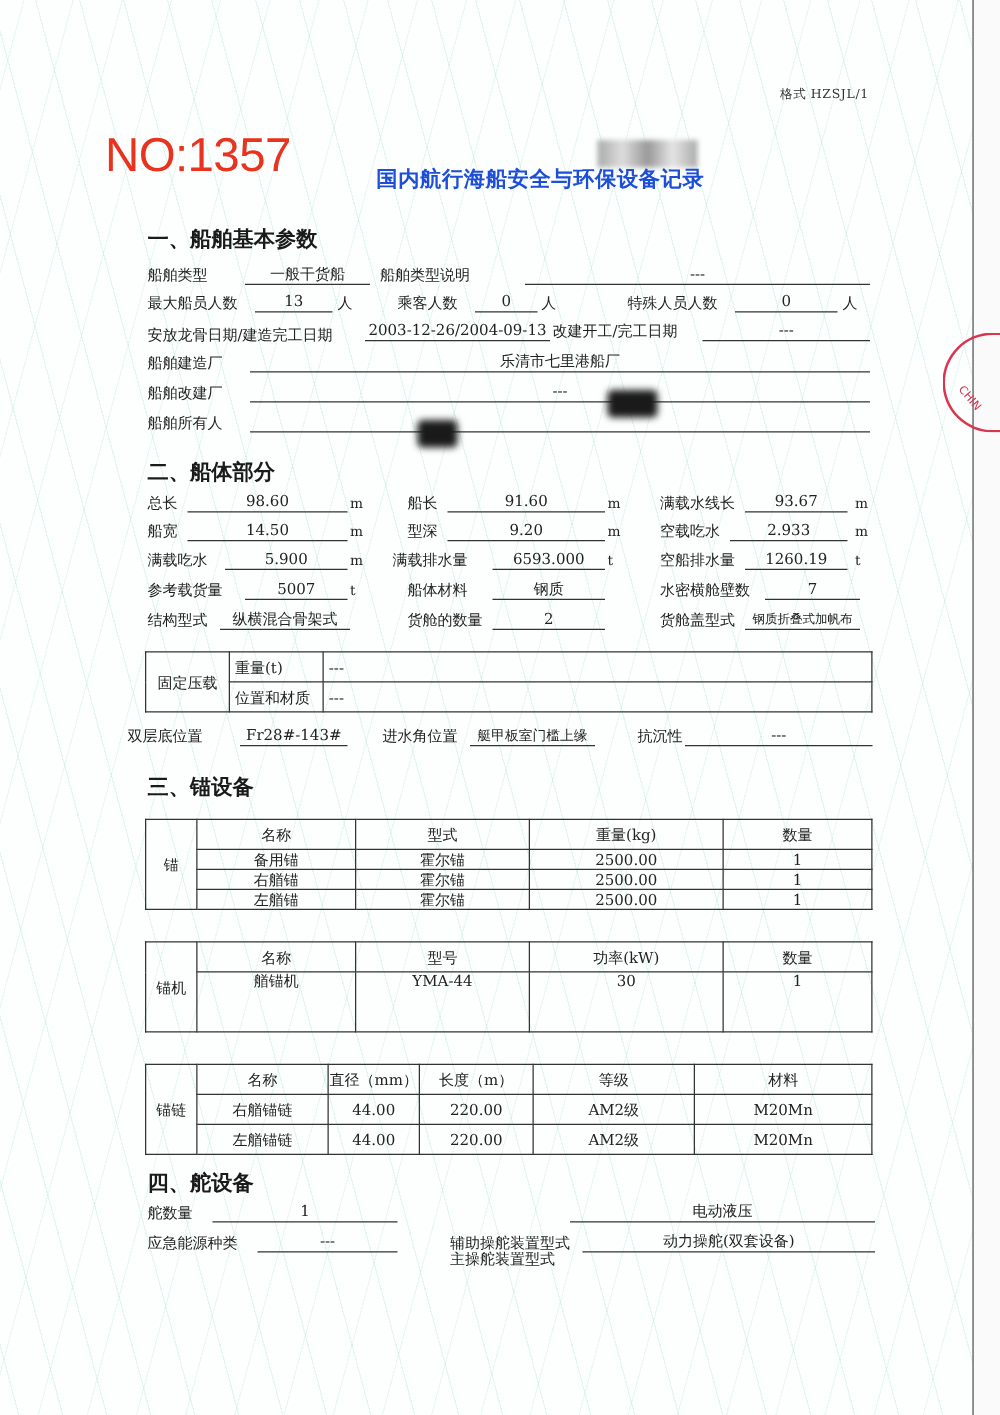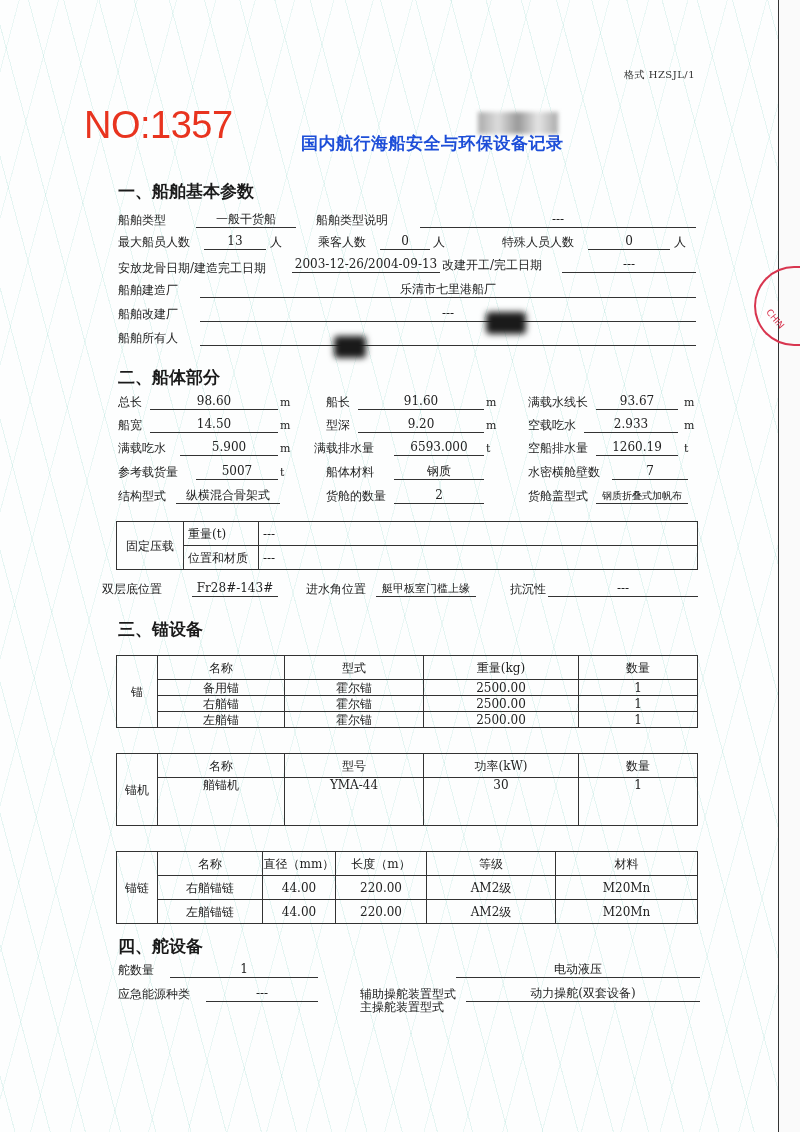--- a/index.html
+++ b/index.html
@@ -50,21 +50,21 @@
 
 <div class="format-code">格式 HZSJL/1</div>
 <div class="no-label">NO:1357</div>
 <div class="redact" style="left:478px;top:112px;width:80px;height:22px;"></div>
 <div class="doc-title">国内航行海船安全与环保设备记录</div>
 
 <div class="section-title" style="left:118px;top:180px;">一、船舶基本参数</div>
 
 <div class="lbl" style="left:118px;top:212px;">船舶类型</div>
 <div class="val" style="left:196px;top:212px;width:100px;">一般干货船</div>
-<div class="lbl" style="left:316px;top:212px;">船舶类型说明</div>
+<div class="lbl" style="left:304px;top:212px;">船舶类型说明</div>
 <div class="val" style="left:420px;top:212px;width:276px;">---</div>
 
 <div class="lbl" style="left:118px;top:234px;">最大船员人数</div>
 <div class="val" style="left:204px;top:234px;width:62px;">13</div>
 <div class="lbl" style="left:270px;top:234px;">人</div>
 <div class="lbl" style="left:318px;top:234px;">乘客人数</div>
 <div class="val" style="left:380px;top:234px;width:50px;">0</div>
 <div class="lbl" style="left:433px;top:234px;">人</div>
 <div class="lbl" style="left:502px;top:234px;">特殊人员人数</div>
 <div class="val" style="left:588px;top:234px;width:82px;">0</div>

